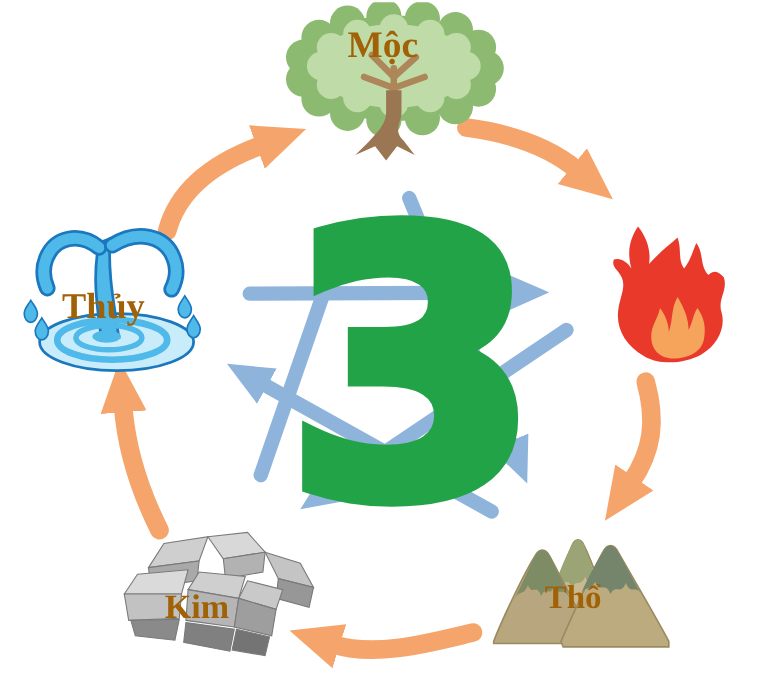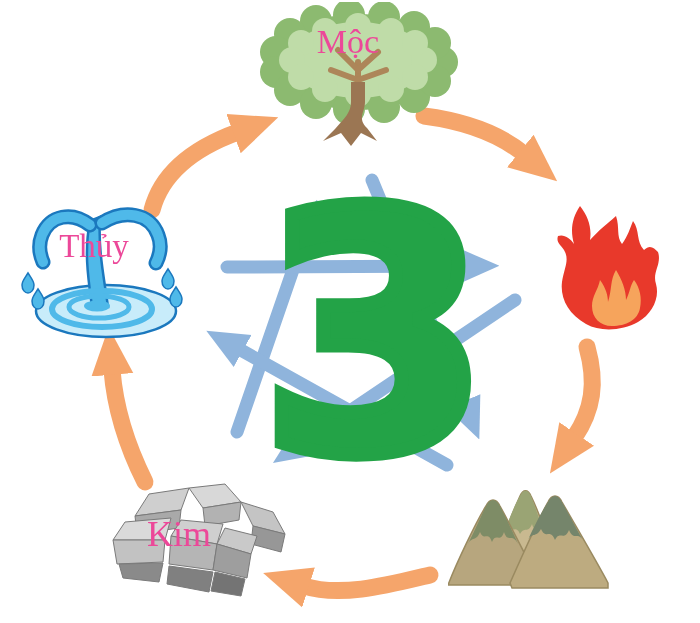--- a/index.html
+++ b/index.html
@@ -1,19 +1,19 @@
 <!DOCTYPE html>
 <html><head>
 <meta charset="utf-8">
 <style>
   html,body{margin:0;padding:0;background:#ffffff;}
   #stage{position:relative;width:700px;height:623px;background:#ffffff;overflow:hidden;
          font-family:"Liberation Serif",serif;}
   .abs{position:absolute;}
-  .el-label{position:absolute;transform:translate(-50%,-50%);font-weight:normal;color:#ec4899;
+  .el-label{position:absolute;transform:translate(-50%,-50%);font-weight:bold;color:#a16207;
             white-space:nowrap;z-index:6;letter-spacing:0px;}
   #center-number{position:absolute;left:240px;top:162px;width:270px;height:345px;
                  display:flex;align-items:center;justify-content:center;z-index:4;
                  font-family:"DejaVu Sans",sans-serif;font-weight:bold;font-size:332px;
                  color:#23A347;-webkit-text-stroke:14px #23A347;line-height:1;}
   svg{display:block;}
   .icon{z-index:5;}
   #arrows{z-index:2;left:0;top:0;}
 </style>
 </head>
@@ -150,16 +150,17 @@
       <path transform="translate(22,92)" d="M0,-8 C3,-3 6,0 6,4 C6,9 3,12 0,12 C-3,12 -6,9 -6,4 C-6,0 -3,-3 0,-8 Z"></path>
       <path transform="translate(152,72)" d="M0,-8 C3,-3 6,0 6,4 C6,9 3,12 0,12 C-3,12 -6,9 -6,4 C-6,0 -3,-3 0,-8 Z"></path>
       <path transform="translate(160,90)" d="M0,-8 C3,-3 6,0 6,4 C6,9 3,12 0,12 C-3,12 -6,9 -6,4 C-6,0 -3,-3 0,-8 Z"></path>
     </g>
     <ellipse cx="86" cy="104" rx="50" ry="18" fill="none" stroke="#4FB9E9" stroke-width="6"></ellipse>
     <ellipse cx="83" cy="102" rx="30" ry="11" fill="none" stroke="#4FB9E9" stroke-width="5"></ellipse>
     <ellipse cx="81" cy="101" rx="13" ry="5.5" fill="#4FB9E9"></ellipse>
   </svg>
 
   <div class="el-label" style="left:348px;top:42px;font-size:34px">Mộc</div>
-  <div class="el-label" style="left:179px;top:534px;font-size:36px">Kim</div>
-  <div class="el-label" style="left:94px;top:246px;font-size:33px">Thủy</div>
+  <div class="el-label" style="left:521px;top:544px;font-size:30px">Thổ</div>
+  <div class="el-label" style="left:179px;top:552px;font-size:31px">Kim</div>
+  <div class="el-label" style="left:94px;top:280px;font-size:33px">Thủy</div>
 
 </div>
 
 </body></html>

